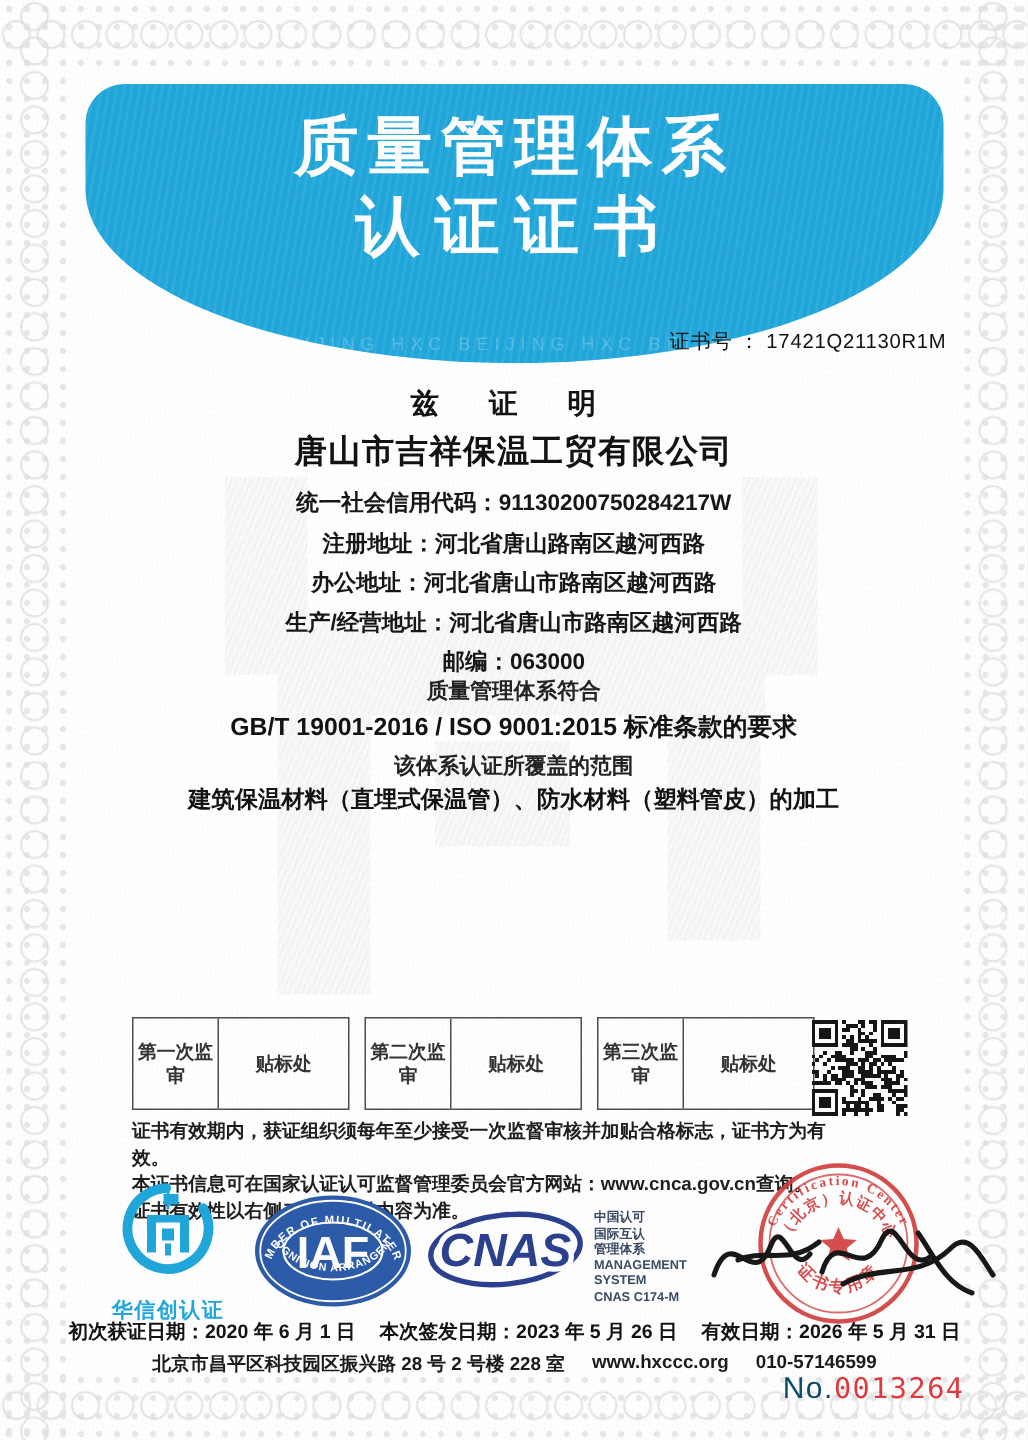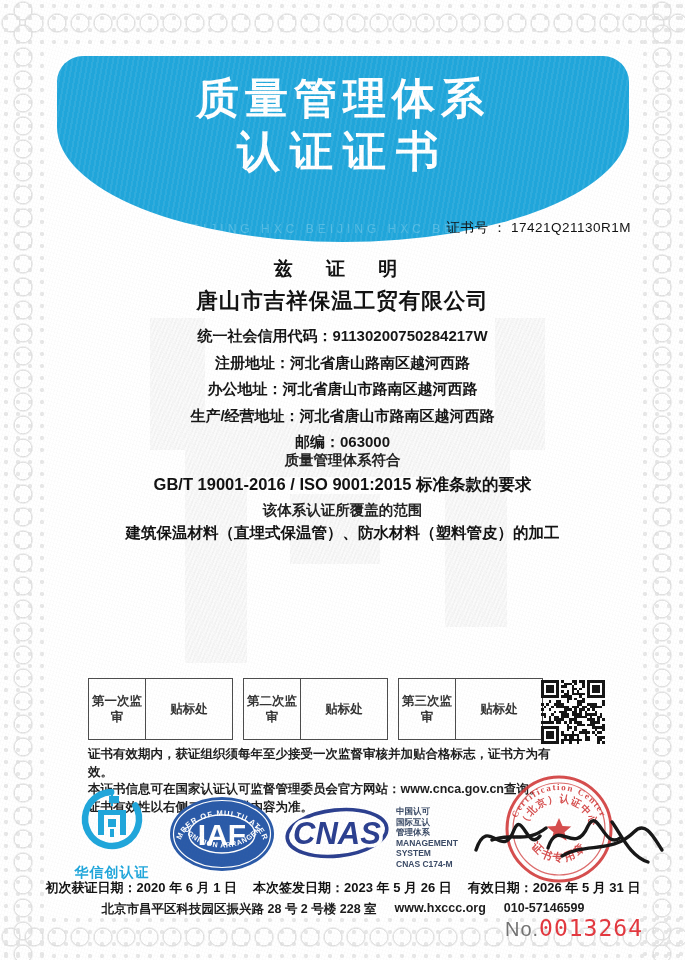--- a/index.html
+++ b/index.html
@@ -67,22 +67,22 @@
   .cnas{left:284px;top:802px;}
   .cnasdesc{left:396px;top:806px;width:96px;font-size:8.5px;line-height:10.5px;color:#3a4a66;font-weight:600;}
   .sealbox{left:496px;top:766px;width:126px;height:126px;z-index:3;}
   .sig{left:462px;top:792px;width:210px;height:92px;z-index:4;}
   
   .dates{left:62px;top:879px;width:562px;display:flex;justify-content:center;gap:16px;
       font-size:13px;font-weight:700;color:#111;white-space:nowrap;}
   .addr{left:62px;top:901px;width:562px;display:flex;justify-content:center;gap:18px;
       font-size:12.5px;font-weight:600;color:#1a1a1a;white-space:nowrap;}
   .serial{right:42px;top:915px;z-index:6;white-space:nowrap;}
-  .serial .pre{font-size:20px;color:#737373;letter-spacing:1px;}
-  .serial .num{font-size:23px;color:#e2383f;font-family:"DejaVu Sans Mono",monospace;letter-spacing:1px;}
+  .serial .pre{font-size:20px;color:#0c4a6e;letter-spacing:1px;}
+  .serial .num{font-size:19px;color:#e2383f;font-family:"DejaVu Sans Mono",monospace;letter-spacing:1px;}
 </style>
 </head>
 <body>
 
 <div class="page">
 
   <div class="lace h top"></div>
   <div class="lace h bottom"></div>
   <div class="lace v left"></div>
   <div class="lace v right"></div>

